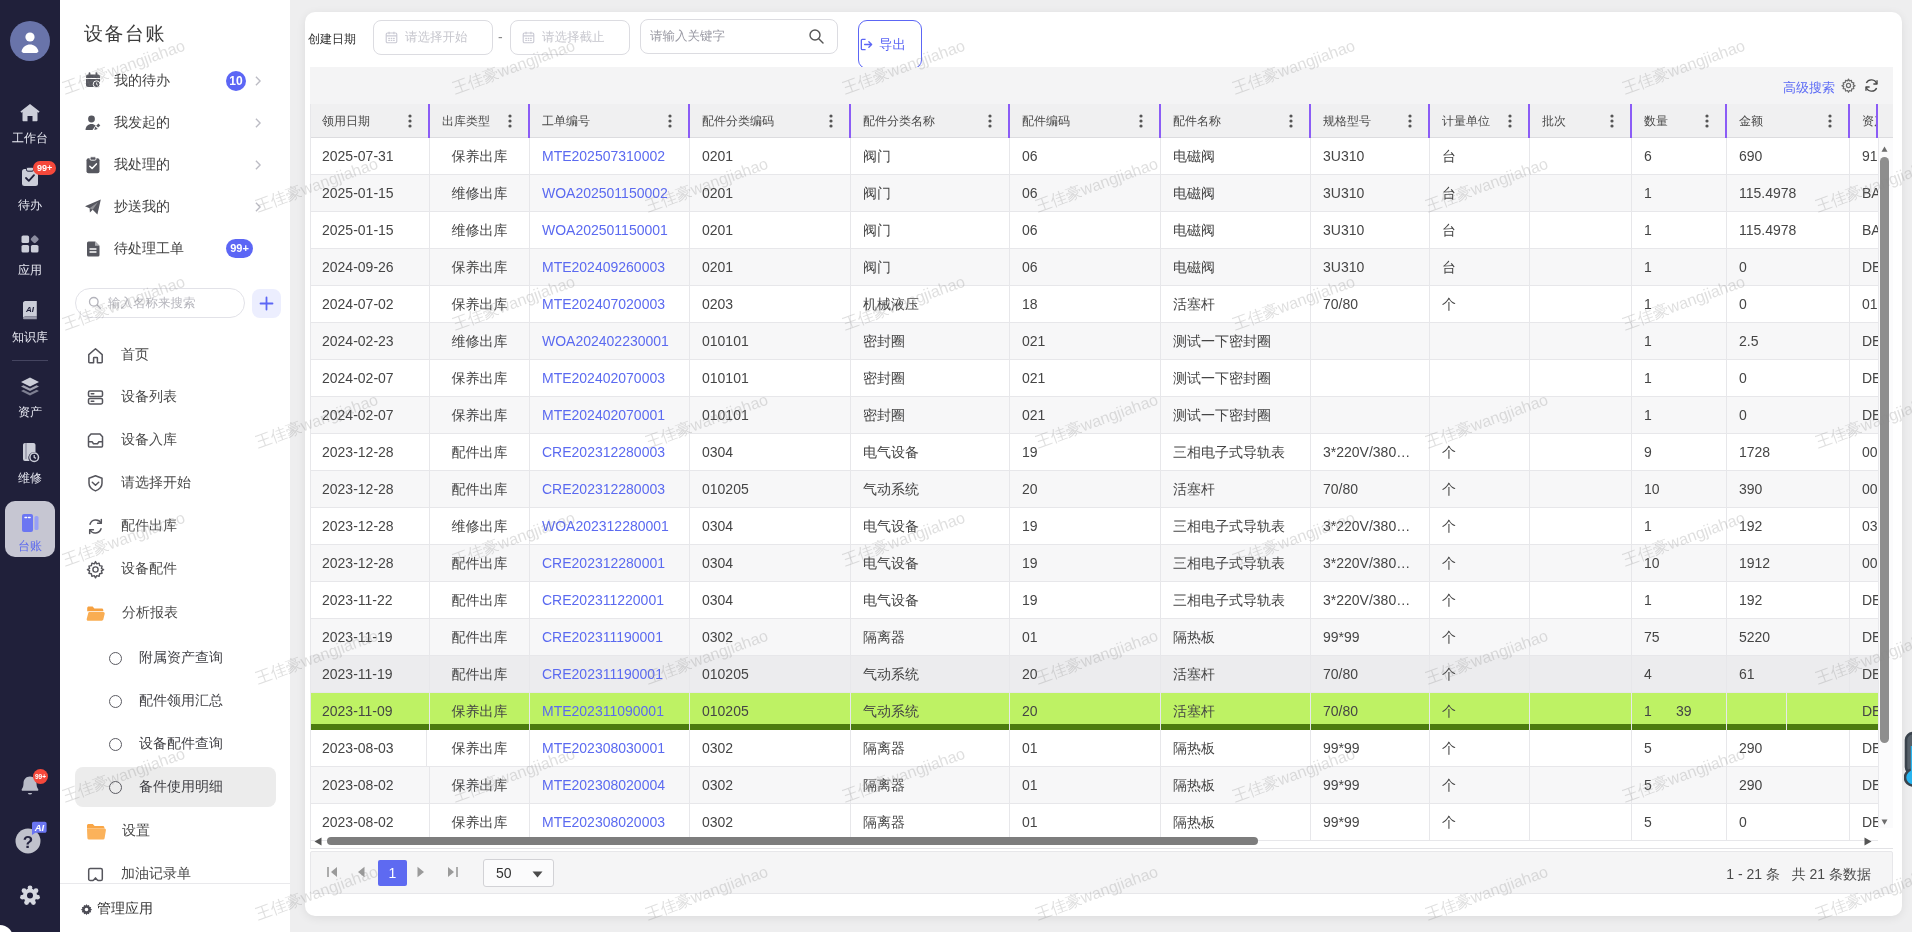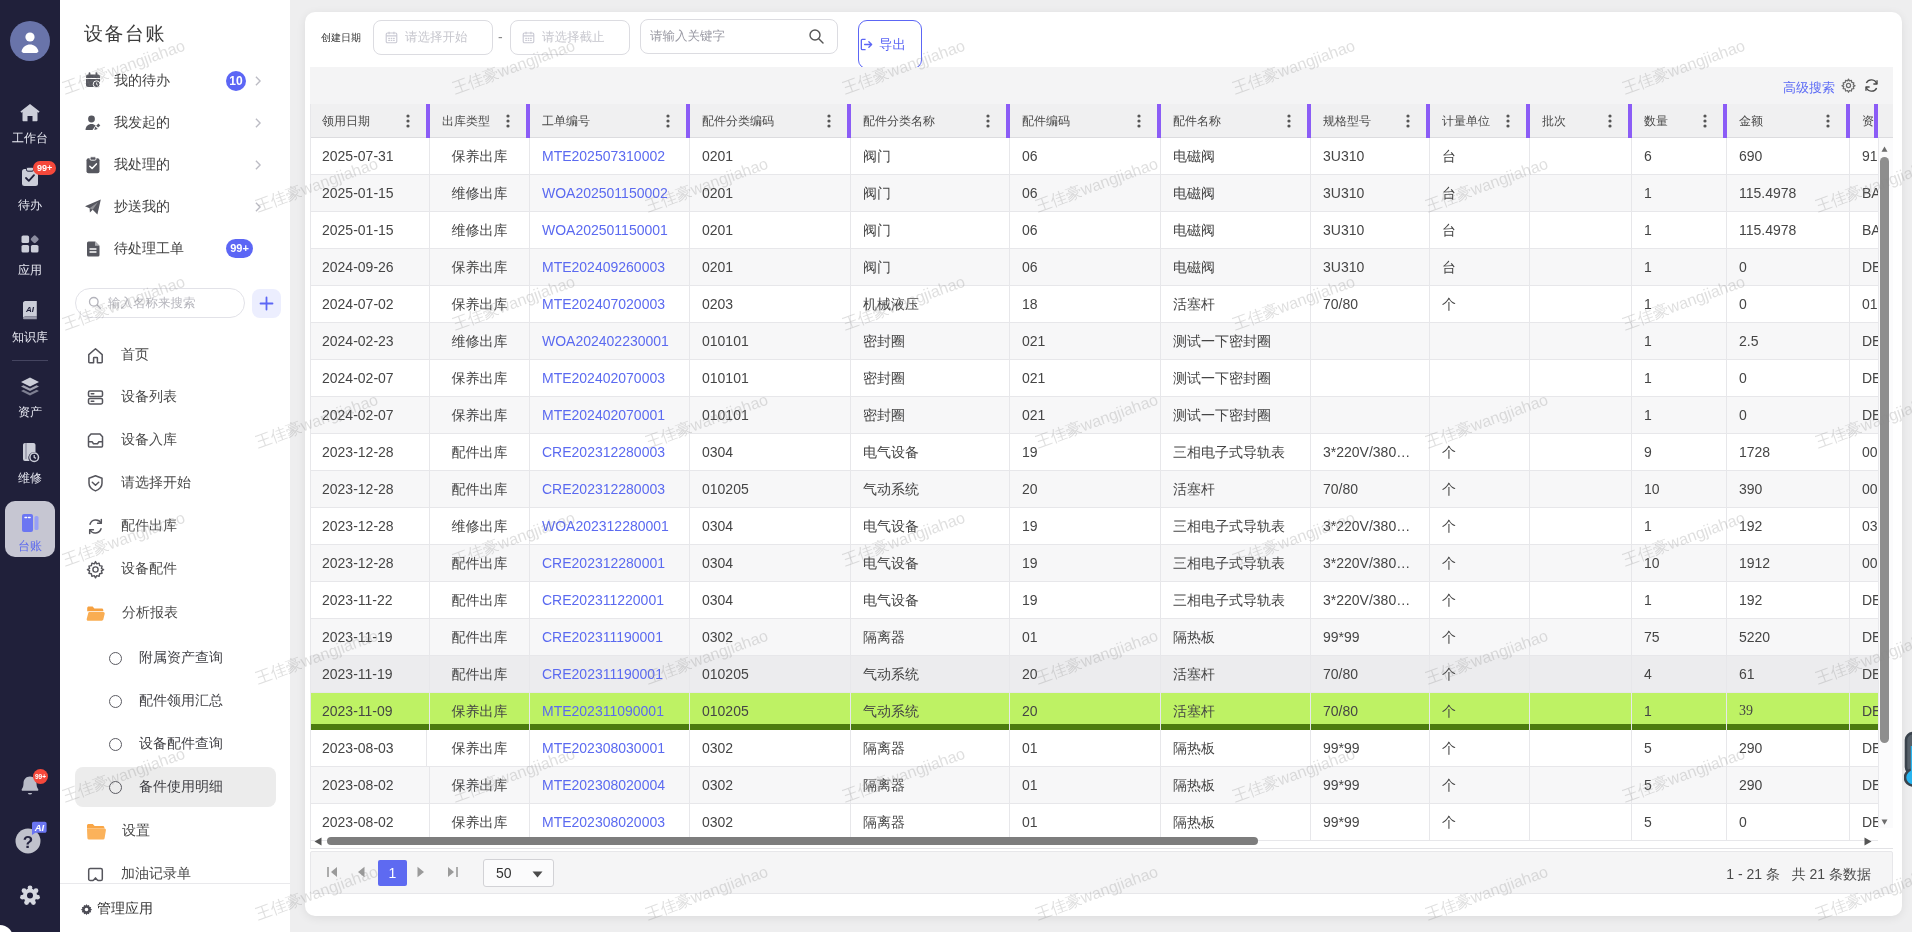--- a/index.html
+++ b/index.html
@@ -16,31 +16,31 @@
 .row{position:absolute;left:24px;width:195px;height:26px;display:flex;align-items:center;color:#3f3f3f;font-size:14px}
 .mrow{position:absolute;left:26px;width:195px;height:26px;display:flex;align-items:center;color:#4a4a4a;font-size:14px}
 .mrow svg{margin-right:16px;flex:none}
 .row svg{margin-right:12px;flex:none}
 .srow{position:absolute;left:49px;width:175px;height:26px;display:flex;align-items:center;color:#3f3f44;font-size:14px}
 .radio{width:13px;height:13px;border:1.8px solid #5c5c63;border-radius:50%;margin-right:17px;flex:none}
 .bdg{position:absolute;background:#5c66f5;color:#fff;text-align:center}
 .arw{position:absolute;left:193px;width:10px;height:10px}
 .sel{position:absolute;left:15px;top:767px;width:201px;height:40px;background:#ececec;border-radius:8px}
 
-.hc{position:absolute;top:0;height:34px;display:flex;align-items:center;padding-left:12px;color:#4a4a4a;font-size:12px;border-right:4px solid #8b5cf6;white-space:nowrap;overflow:hidden}
+.hc{position:absolute;top:0;height:34px;display:flex;align-items:center;padding-left:12px;color:#4a4a4a;font-size:12px;border-right:2px solid #8b5cf6;white-space:nowrap;overflow:hidden}
 .dots{position:absolute;right:16px;top:50%;margin-top:-7px}
 .tr{position:absolute;left:310px;width:1568px;height:37px}
 .td{position:absolute;top:0;height:37px;line-height:36px;padding-left:12px;border-right:1px solid #e7e7ea;overflow:hidden;white-space:nowrap;color:#454545;font-size:14px}
 .lnk{color:#5b6af0}
 .wm{position:absolute;left:0;top:0;pointer-events:none;z-index:50}
 </style></head>
 <body>
 <div class="card"></div>
 
-<div class="a" style="left:321px;top:31px;font-size:10px;color:#303030">创建日期</div>
+<div class="a" style="left:308px;top:31px;font-size:12px;color:#303030">创建日期</div>
 <div class="a" style="left:373px;top:20px;width:120px;height:35px;border:1px solid #dcdce1;border-radius:8px;background:#fff;display:flex;align-items:center;padding-left:11px">
  <svg width="13" height="13" viewBox="0 0 16 16" fill="none" stroke="#c9c9d3" stroke-width="1.4">
       <rect x="1.5" y="2.5" width="13" height="12" rx="1.5"></rect>
       <path d="M1.5 6h13M5 1v3M11 1v3"></path>
       <path d="M4.5 9h1M7.5 9h1M10.5 9h1M4.5 11.5h1M7.5 11.5h1M10.5 11.5h1" stroke-linecap="round"></path>
     </svg>
  <span style="margin-left:7px;font-size:12.5px;color:#c6c6cd">请选择开始</span>
 </div>
 <div class="a" style="left:498px;top:29px;color:#8a8a8a;font-size:14px">-</div>
 <div class="a" style="left:510px;top:20px;width:120px;height:35px;border:1px solid #dcdce1;border-radius:8px;background:#fff;display:flex;align-items:center;padding-left:11px">
@@ -371,21 +371,21 @@
     <div class="td" style="left:120px;width:100px;text-align:center;padding-left:0;">保养出库</div>
     <div class="td lnk" style="left:220px;width:160px;">MTE202311090001</div>
     <div class="td" style="left:380px;width:161px;">010205</div>
     <div class="td" style="left:541px;width:159px;">气动系统</div>
     <div class="td" style="left:700px;width:151px;">20</div>
     <div class="td" style="left:851px;width:150px;">活塞杆</div>
     <div class="td" style="left:1001px;width:119px;">70/80</div>
     <div class="td" style="left:1120px;width:100px;">个</div>
     <div class="td" style="left:1220px;width:102px;"></div>
     <div class="td" style="left:1322px;width:95px;">1</div>
-    <div class="td" style="left:1417px;width:123px;font-family:Liberation Serif, serif;">39</div>
+    <div class="td" style="left:1354px;width:123px;">39</div>
     <div class="td" style="left:1540px;width:28px;border-right:none">DE01</div>
   </div>
 <div class="tr" style="top:730px;background:#fff;border-bottom:1px solid #e7e7ea">
     <div class="td" style="left:0px;width:117px;">2023-08-03</div>
     <div class="td" style="left:120px;width:100px;text-align:center;padding-left:0;">保养出库</div>
     <div class="td lnk" style="left:220px;width:160px;">MTE202308030001</div>
     <div class="td" style="left:380px;width:161px;">0302</div>
     <div class="td" style="left:541px;width:159px;">隔离器</div>
     <div class="td" style="left:700px;width:151px;">01</div>
     <div class="td" style="left:851px;width:150px;">隔热板</div>

